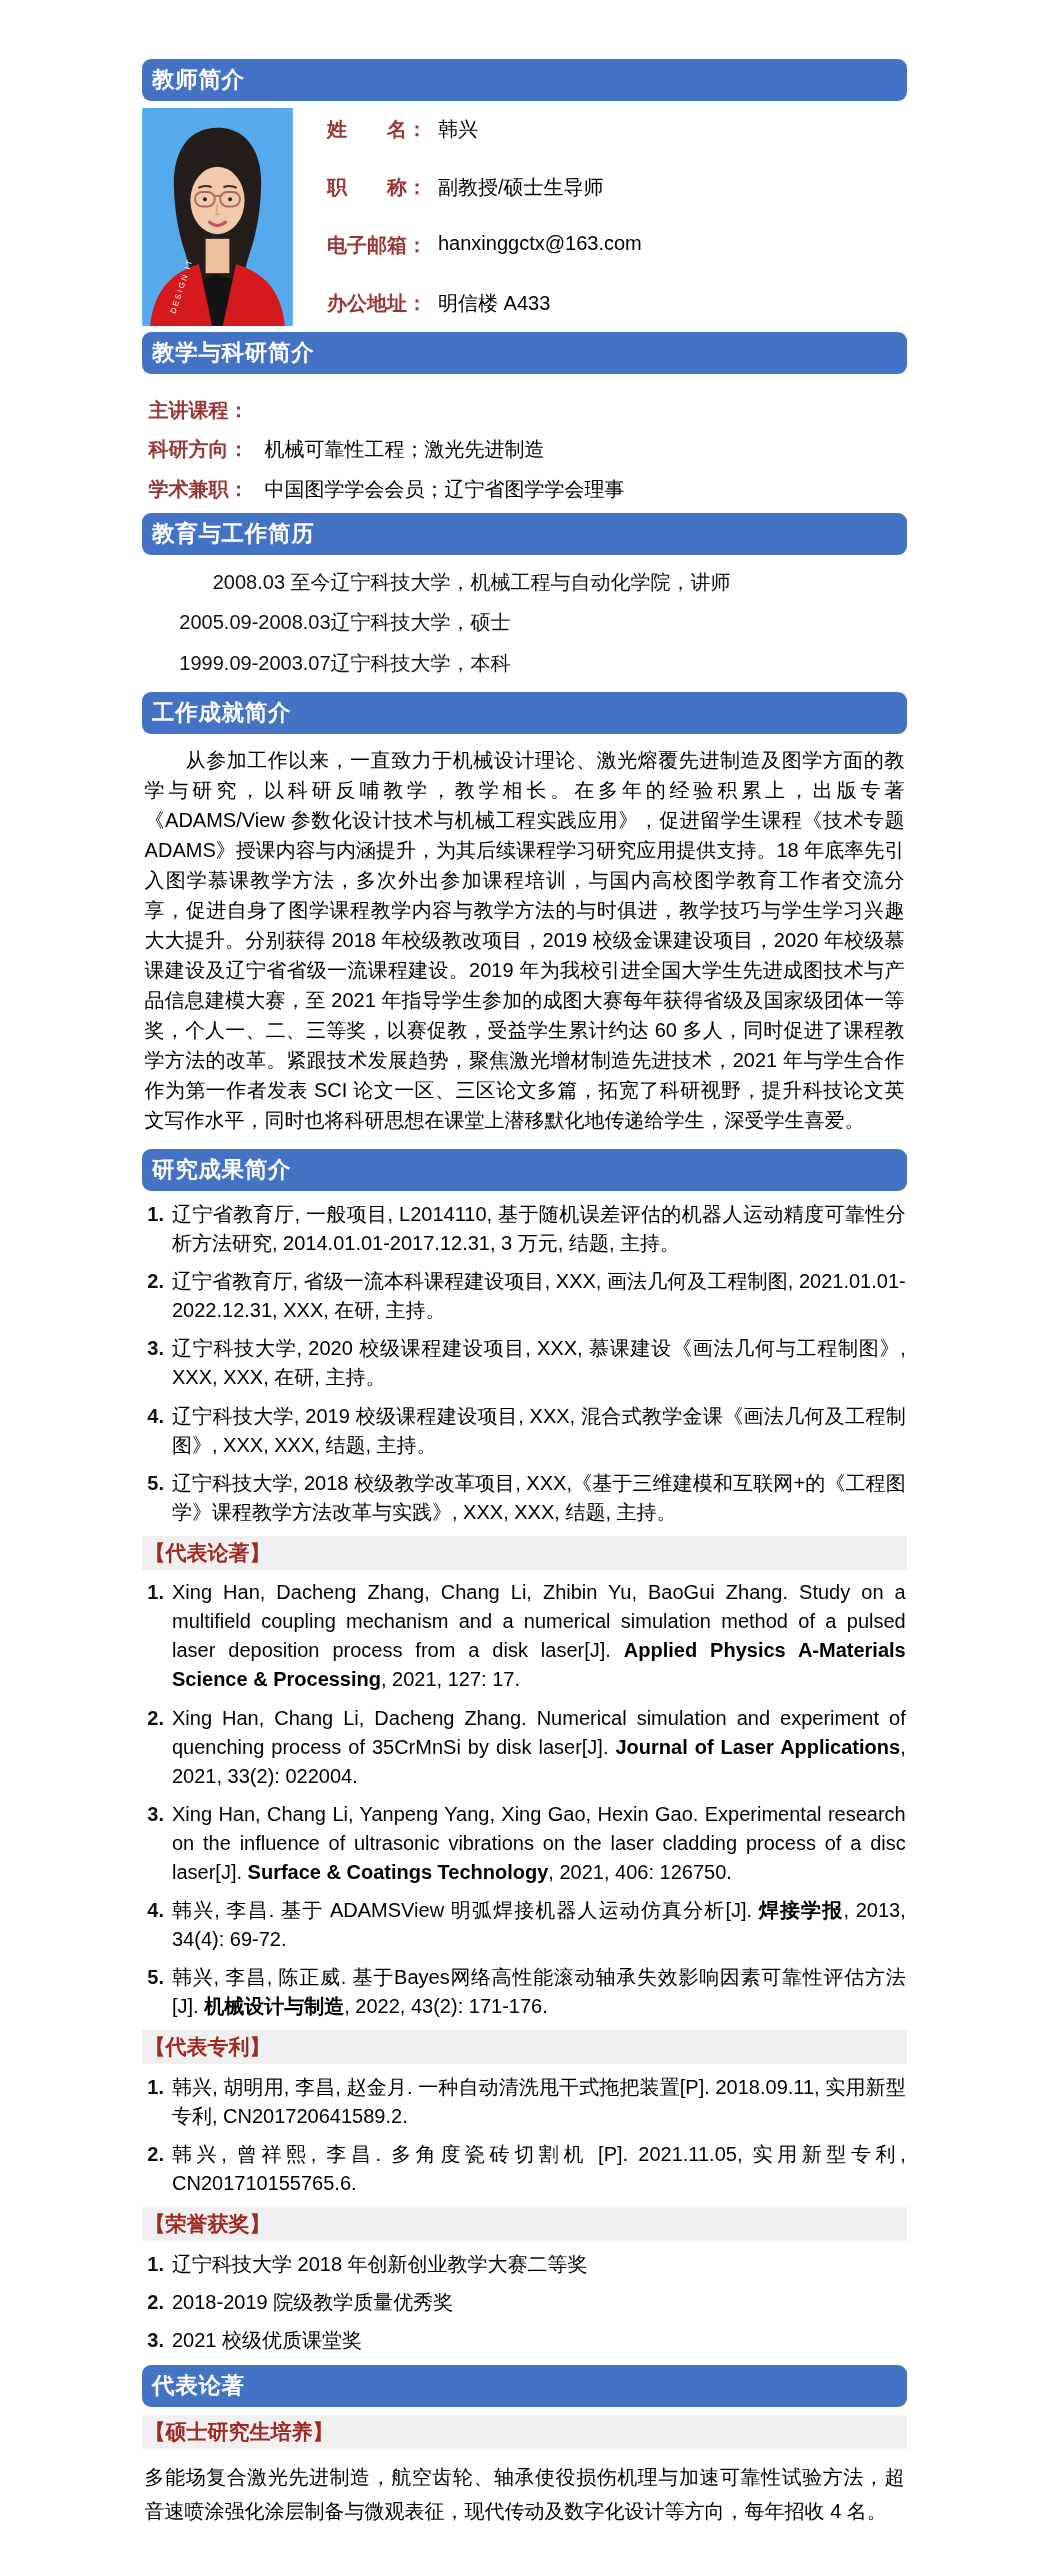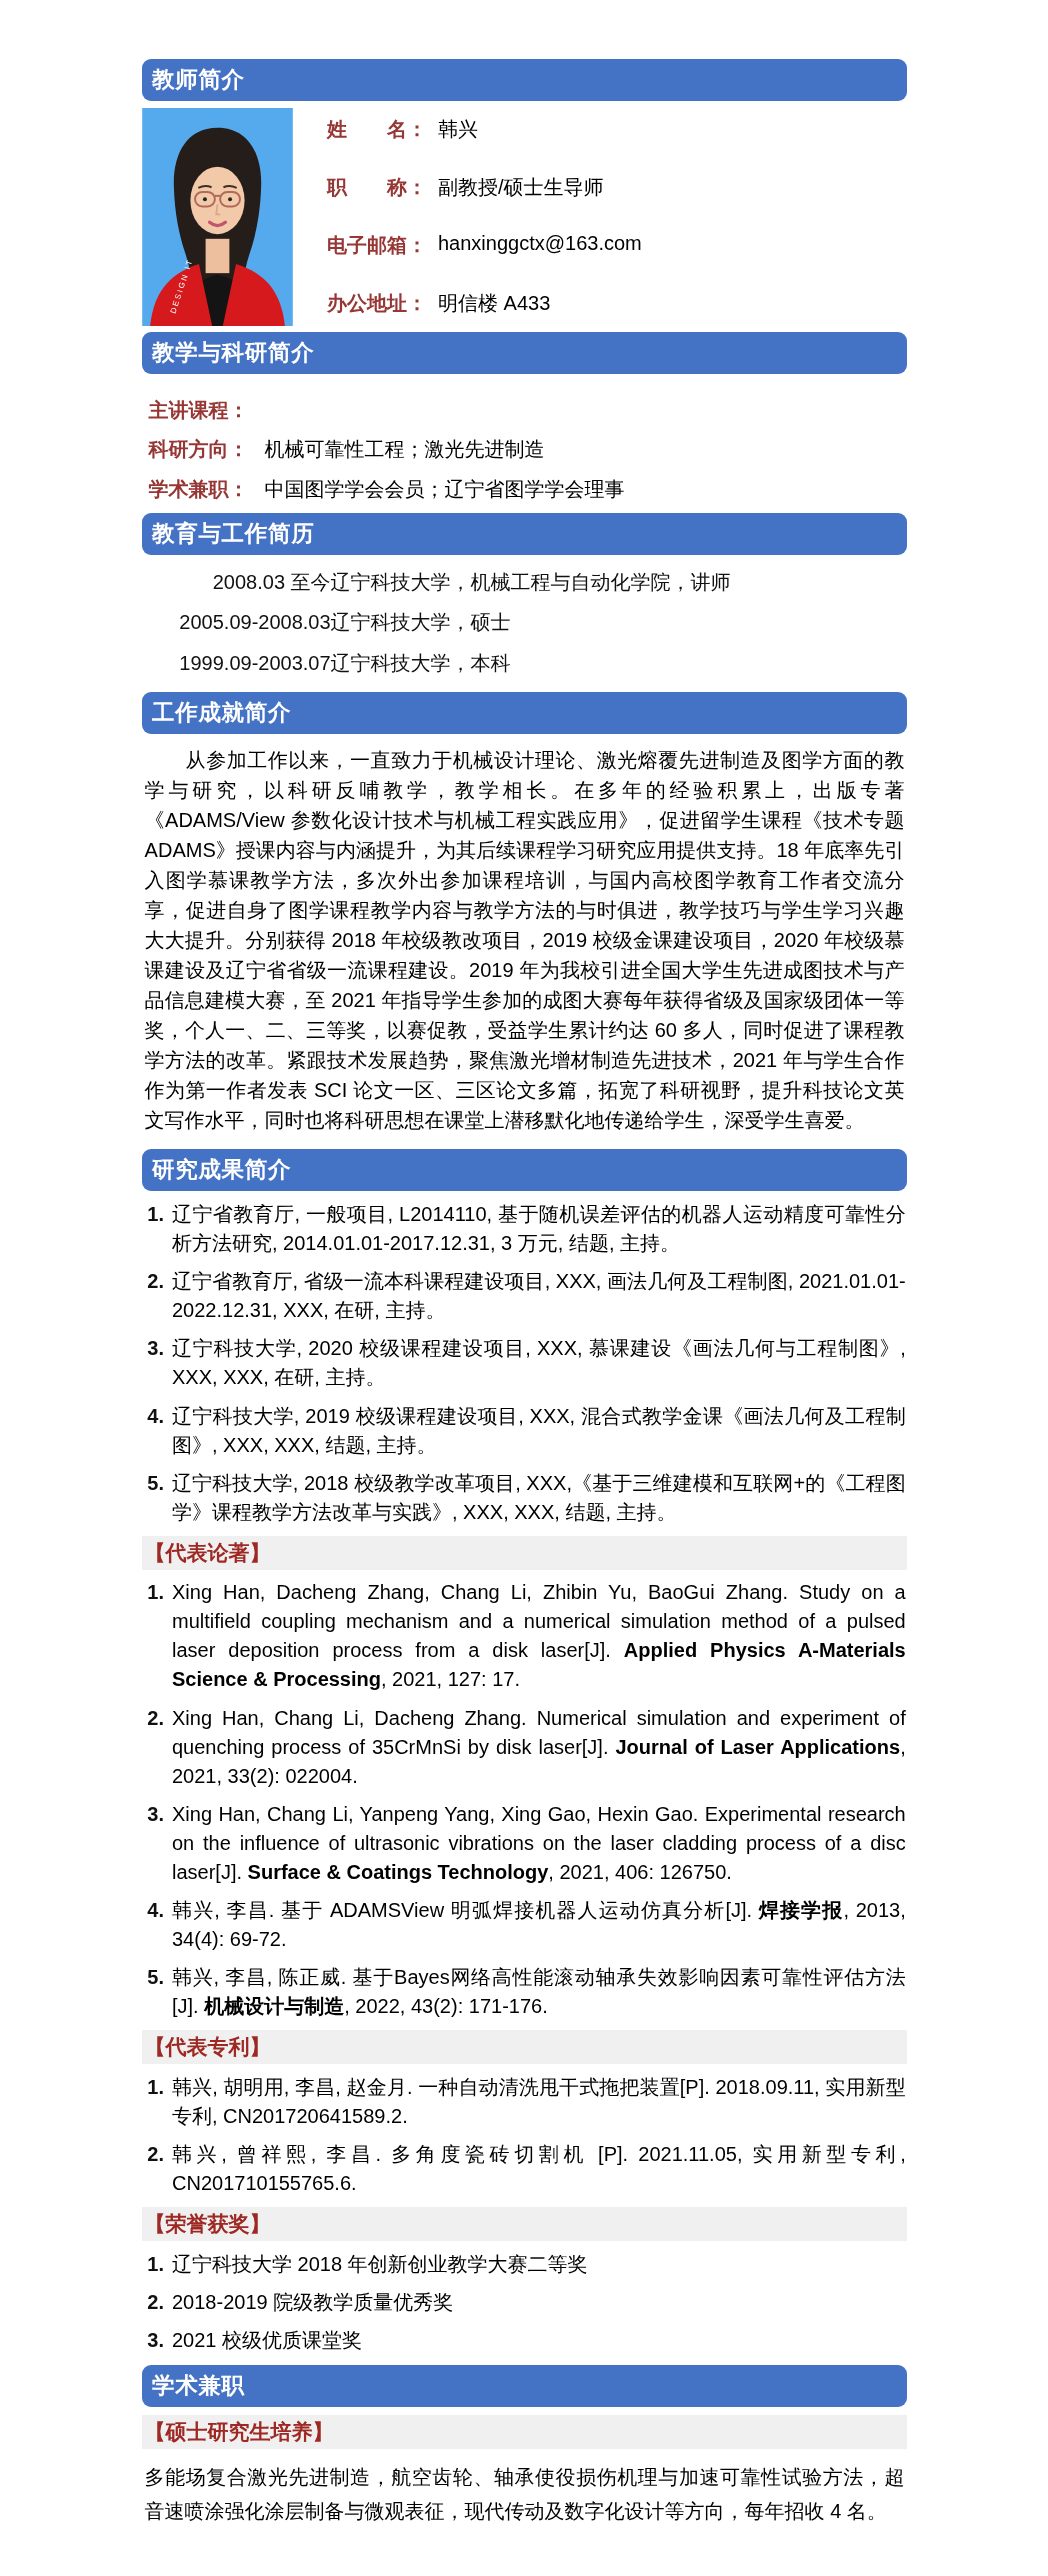--- a/index.html
+++ b/index.html
@@ -257,20 +257,20 @@
         <span class="inum">2.</span>
         <span class="ibody"><span>2018-2019 院级教学质量优秀奖</span></span>
       </div>
         <div class="item">
         <span class="inum">3.</span>
         <span class="ibody"><span>2021 校级优质课堂奖</span></span>
       </div>
       </div>
 
     <div class="bar">
-      <span>学术兼职</span>
+      <span>代表论著</span>
     </div>
     <div class="subhead">【硕士研究生培养】</div>
     <p class="grad">多能场复合激光先进制造，航空齿轮、轴承使役损伤机理与加速可靠性试验方法，超音速喷涂强化涂层制备与微观表征，现代传动及数字化设计等方向，每年招收 4 名。</p>
 
   </div>
 </div>
 
 
 </body></html>

